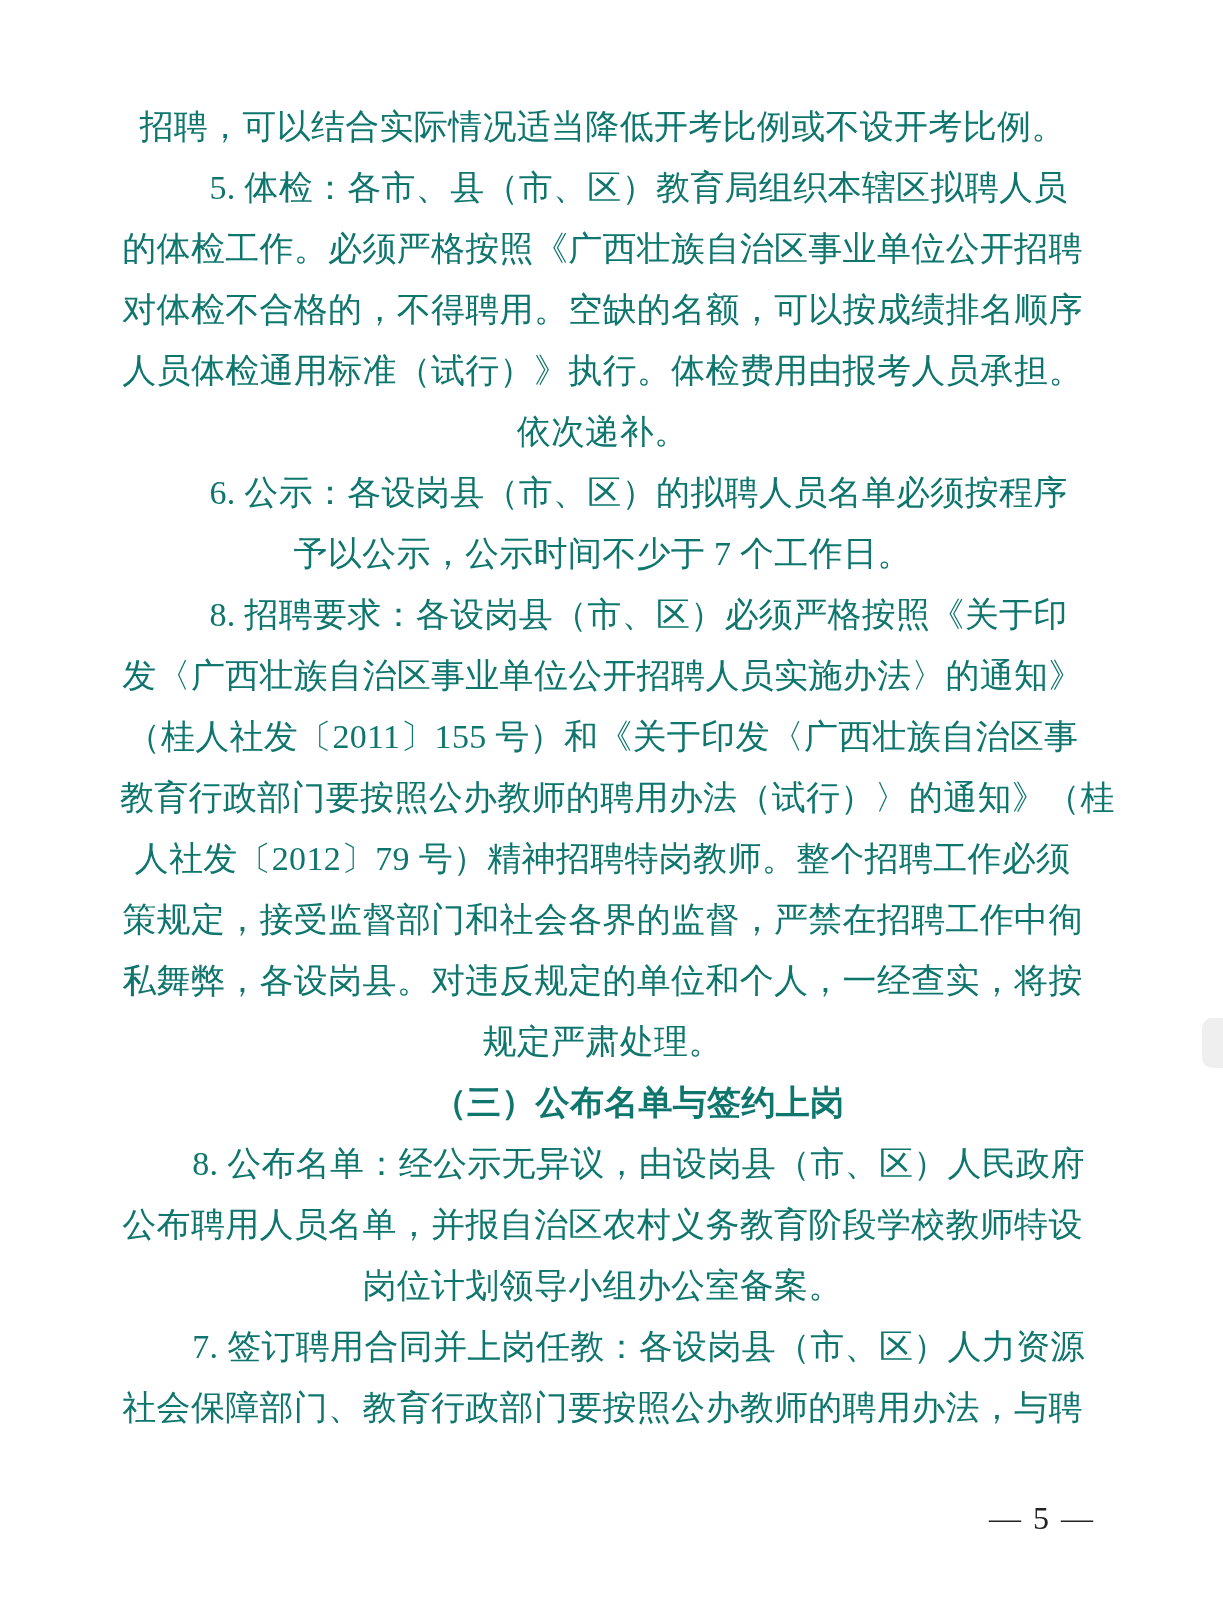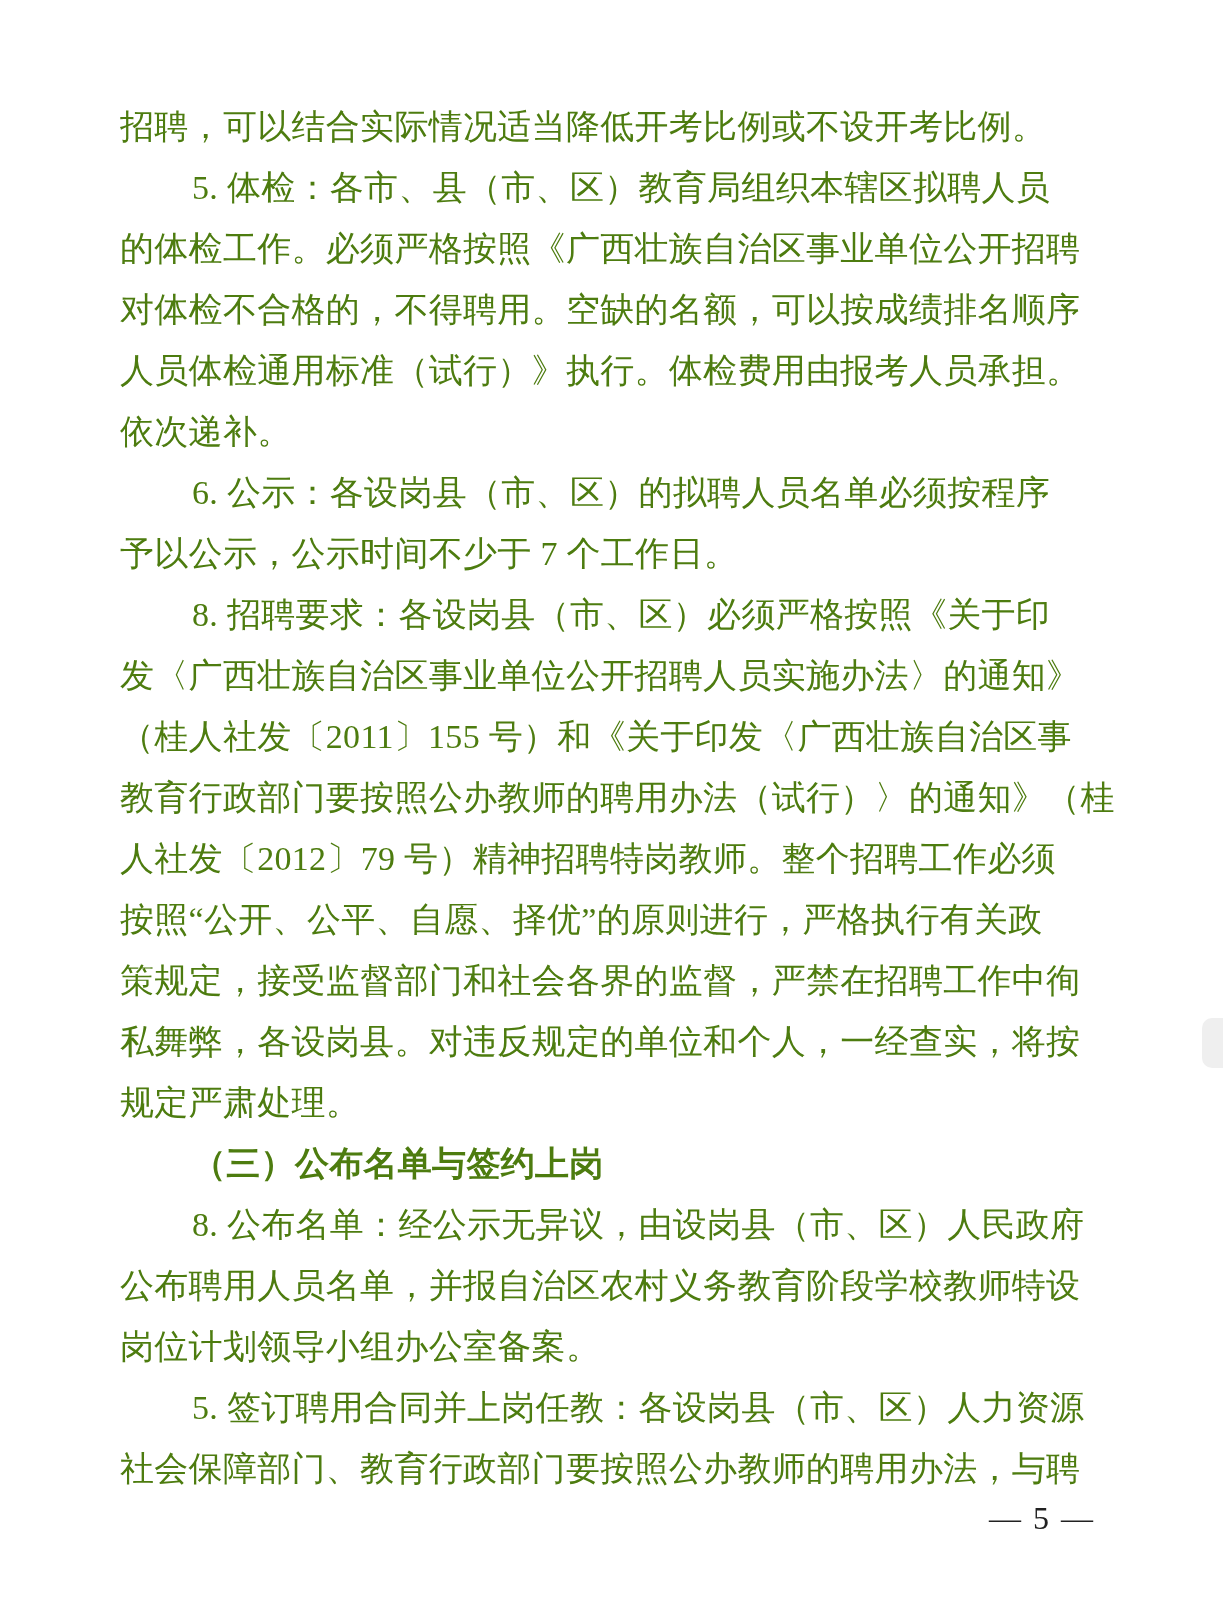--- a/index.html
+++ b/index.html
@@ -17,23 +17,24 @@
   .page {
     position: absolute;
     inset: 0;
     background: #ffffff;
   }
   .doc-body {
     position: absolute;
     left: 120px;
     top: 96px;
     width: 965px;
-    color: #4d7c0f;
+    color: #0f766e;
     font-size: 34px;
     letter-spacing: 0.3px;
+    text-align: center;
   }
   .line {
     line-height: 61px;
     height: 61px;
     white-space: nowrap;
     font-weight: normal;
   }
   .line.indent {
     text-indent: 72px;
   }
@@ -71,29 +72,28 @@
       <div class="line">对体检不合格的，不得聘用。空缺的名额，可以按成绩排名顺序</div>
       <div class="line">人员体检通用标准（试行）》执行。体检费用由报考人员承担。</div>
       <div class="line">依次递补。</div>
       <div class="line indent">6. 公示：各设岗县（市、区）的拟聘人员名单必须按程序</div>
       <div class="line">予以公示，公示时间不少于 7 个工作日。</div>
       <div class="line indent">8. 招聘要求：各设岗县（市、区）必须严格按照《关于印</div>
       <div class="line">发〈广西壮族自治区事业单位公开招聘人员实施办法〉的通知》</div>
       <div class="line">（桂人社发〔2011〕155 号）和《关于印发〈广西壮族自治区事</div>
       <div class="line">教育行政部门要按照公办教师的聘用办法（试行）〉的通知》（桂</div>
       <div class="line">人社发〔2012〕79 号）精神招聘特岗教师。整个招聘工作必须</div>
-      <div class="line">按照“公开、公平、自愿、择优”的原则进行，严格执行有关政</div>
       <div class="line">策规定，接受监督部门和社会各界的监督，严禁在招聘工作中徇</div>
       <div class="line">私舞弊，各设岗县。对违反规定的单位和个人，一经查实，将按</div>
       <div class="line">规定严肃处理。</div>
       <div class="line indent heading">（三）公布名单与签约上岗</div>
       <div class="line indent">8. 公布名单：经公示无异议，由设岗县（市、区）人民政府</div>
       <div class="line">公布聘用人员名单，并报自治区农村义务教育阶段学校教师特设</div>
       <div class="line">岗位计划领导小组办公室备案。</div>
-      <div class="line indent">5. 签订聘用合同并上岗任教：各设岗县（市、区）人力资源</div>
+      <div class="line indent">7. 签订聘用合同并上岗任教：各设岗县（市、区）人力资源</div>
       <div class="line">社会保障部门、教育行政部门要按照公办教师的聘用办法，与聘</div>
     </div>
 
   <div class="page-number">— 5 —</div>
 
   <div class="scrollbar-thumb"></div>
 
 </div>
 
 </body></html>

